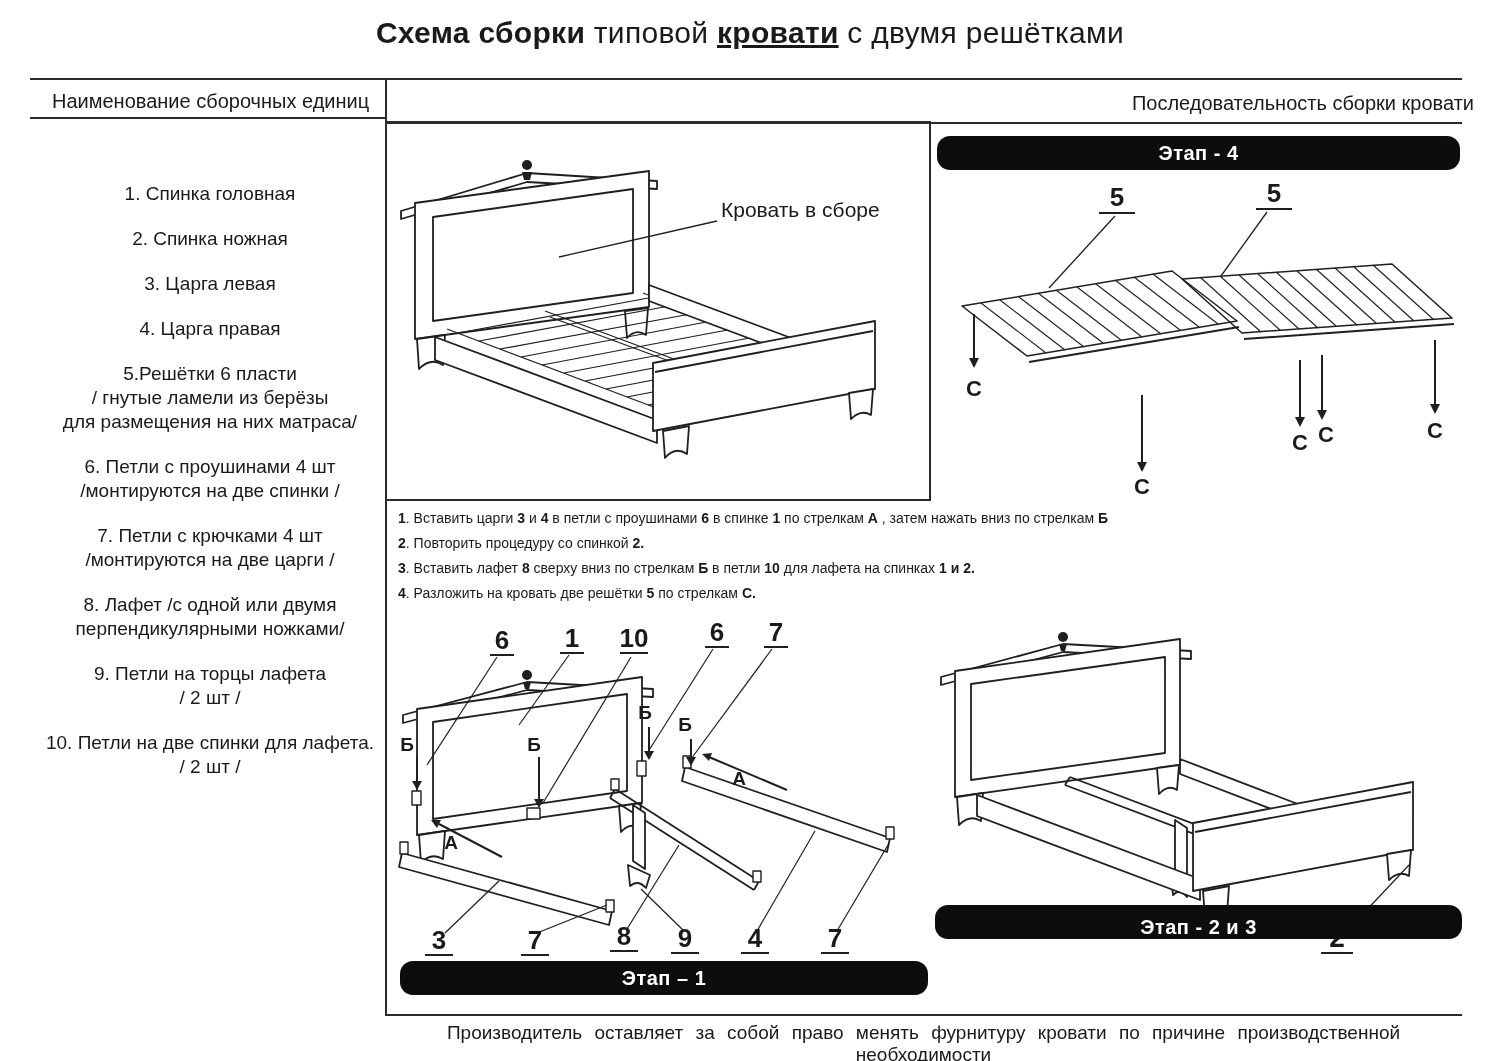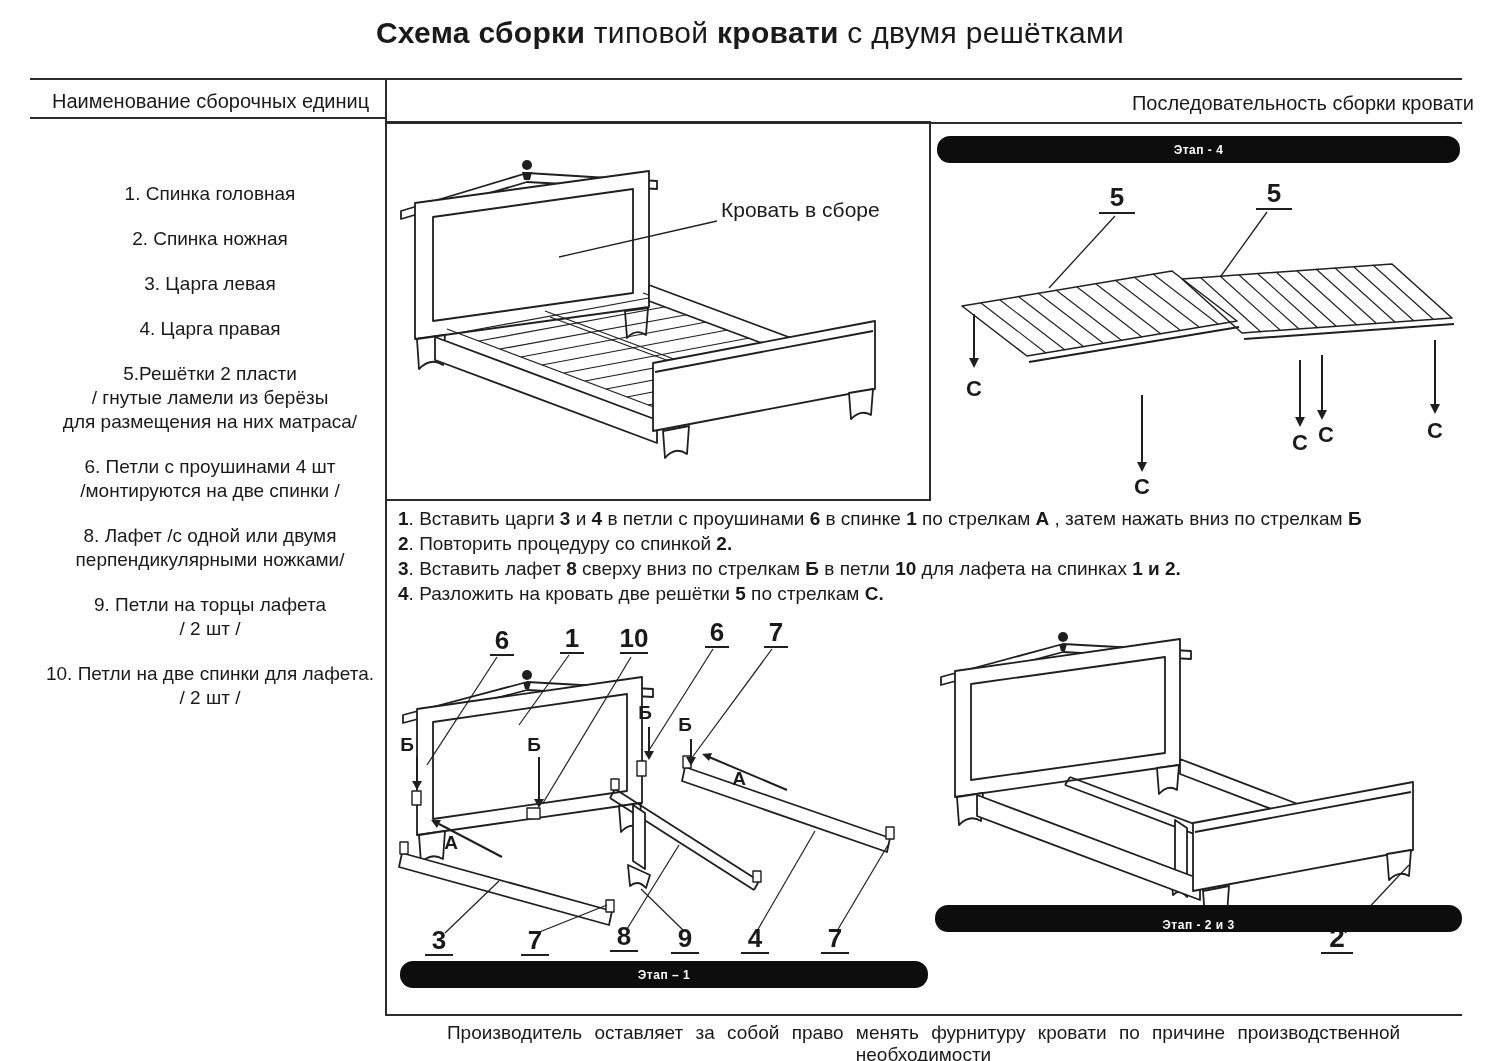--- a/index.html
+++ b/index.html
@@ -20,58 +20,60 @@
     font-size:19px; line-height:24px; margin-bottom:21px;
     white-space:pre-line;
     text-align:center;
   }
   .panel-box {
     position:absolute; left:385px; top:121px; width:546px; height:380px;
     border:2px solid #2b2b2b;
   }
   .panel-svg { position:absolute; }
   .stage-bar {
-    position:absolute; height:27px; background:#0d0d0d; border-radius:13px;
+    position:absolute; height:34px; background:#0d0d0d; border-radius:13px;
     color:#ffffff; display:flex; align-items:center; justify-content:center;
-    font-weight:bold; font-size:12px; letter-spacing:.5px;
+    font-weight:bold; font-size:20px; letter-spacing:.5px;
   }
   .instructions { position:absolute; left:398px; top:506px; width:1062px; }
-  .instr-line { font-size:19px; line-height:25px; white-space:nowrap; }
+  .instr-line { font-size:14px; line-height:25px; white-space:nowrap; }
   .footer-note {
     position:absolute; left:385px; top:1022px; width:1077px;
     text-align:center; font-size:19px; word-spacing:7px;
   }
   svg text { font-family:"Liberation Sans","DejaVu Sans",sans-serif; fill:#1a1a1a; }
 </style>
 </head>
 <body>
 
 <div class="page">
 
-  <div class="title-row"><span style="font-weight: 700;">Схема сборки</span><span> типовой </span><span style="font-weight: 700;">кровати</span><span> с двумя решётками</span></div>
+  <div class="title-row"><span style="font-weight: 700;">Схема сборки</span><span> типовой </span><span style="font-weight: 700; text-decoration: underline;">кровати</span><span> с двумя решётками</span></div>
 
   <div class="rule" style="left:30px;top:78px;width:1432px;height:2px;"></div>
   <div class="rule" style="left:30px;top:117px;width:355px;height:2px;"></div>
   <div class="rule" style="left:385px;top:122px;width:1077px;height:2px;"></div>
   <div class="rule" style="left:385px;top:78px;width:2px;height:938px;"></div>
   <div class="rule" style="left:385px;top:1014px;width:1077px;height:2px;"></div>
 
   <div class="col-header" style="left:40px;top:90px;">Наименование  сборочных единиц</div>
   <div class="col-header" style="left:385px;top:92px;width:1077px;text-align:right;">Последовательность сборки кровати</div>
 
   <div class="parts-list">
     <div class="part-item">1.  Спинка головная</div>
     <div class="part-item">2. Спинка ножная</div>
     <div class="part-item">3. Царга левая</div>
     <div class="part-item">4. Царга правая</div>
-    <div class="part-item">5.Решётки  2 пласти
+    <div class="part-item">5.Решётки  6 пласти
 / гнутые ламели из берёзы
 для размещения на них матраса/</div>
     <div class="part-item">6. Петли с проушинами 4 шт
 /монтируются на две спинки /</div>
+    <div class="part-item">7. Петли с крючками 4 шт
+/монтируются на две царги /</div>
     <div class="part-item">8. Лафет /с одной или двумя
 перпендикулярными ножками/</div>
     <div class="part-item">9. Петли на торцы лафета
 / 2 шт /</div>
     <div class="part-item">10. Петли на две спинки для лафета.
 / 2 шт /</div>
   </div>
 
   <div class="panel-box"></div>
   <svg class="panel-svg" style="left:387px;top:123px;width:542px;height:376px;" viewBox="0 0 542 376">

